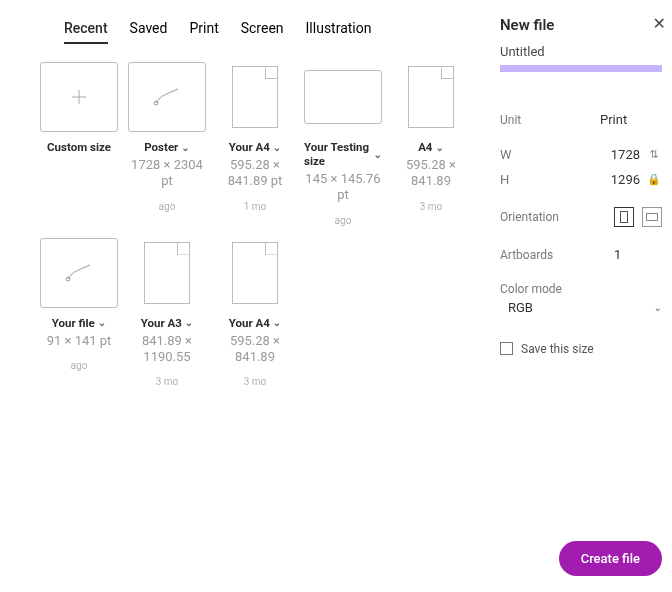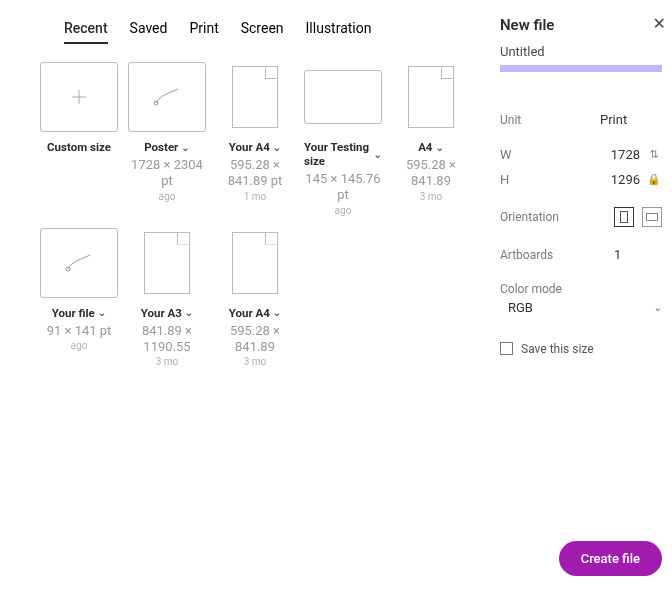--- a/index.html
+++ b/index.html
@@ -9,21 +9,21 @@
   .right-panel { width: 200px; padding: 16px 18px 16px 10px; display: flex; flex-direction: column; position: relative; }
   .tabs { display: flex; gap: 22px; margin-bottom: 18px; }
   .tab { font-size: 14px; color: #000000; cursor: pointer; padding-bottom: 6px; }
   .tab.active { color: #2c2c2c; font-weight: 500; border-bottom: 2px solid #2c2c2c; margin-left: 24px; }
   .presets { display: grid; grid-template-columns: repeat(5, 1fr); gap: 12px 10px; }
   .preset { display: flex; flex-direction: column; align-items: center; cursor: pointer; }
   .thumb { width: 78px; height: 70px; border: 1px solid #bbb; border-radius: 3px; display: flex; align-items: center; justify-content: center; background: #fff; margin-bottom: 8px; position: relative; }
   .thumb svg { stroke: #999; fill: none; stroke-width: 1; }
   .preset-name { font-size: 11.5px; font-weight: 700; color: #2c2c2c; display: flex; align-items: center; gap: 3px; }
   .preset-meta1 { font-size: 13px; color: #9a9a9a; margin-top: 3px; text-align: center; line-height: 1.25; }
-  .preset-meta2 { font-size: 10px; color: #b0b0b0; margin-top: 1px; text-align: center; }
+  .preset-meta2 { font-size: 10px; color: #b0b0b0; margin-top: 11px; text-align: center; }
   .chev { font-size: 10px; color: #666; }
   .close-btn { position: absolute; top: 14px; right: 14px; cursor: pointer; font-size: 16px; color: #444; }
   .panel-title { font-size: 15px; font-weight: 600; color: #2c2c2c; margin-bottom: 10px; }
   .file-name { font-size: 13px; color: #4a4a4a; border-bottom: 7px solid #c4b5fd; padding-bottom: 6px; margin-bottom: 40px; }
   .form-row { display: flex; align-items: center; margin-bottom: 20px; font-size: 12px; color: #6a6a6a; gap: 34px; }
   .form-label { width: 66px; color: #7a7a7a; }
   .form-val { flex: 1; color: #333; font-size: 13px; }
   .form-val.right { text-align: right; padding-right: 6px; }
   .dim-wrap { display: flex; align-items: center; margin-bottom: 10px; }
   .lock-col { width: 16px; display: flex; flex-direction: column; align-items: center; font-size: 11px; color: #888; }

